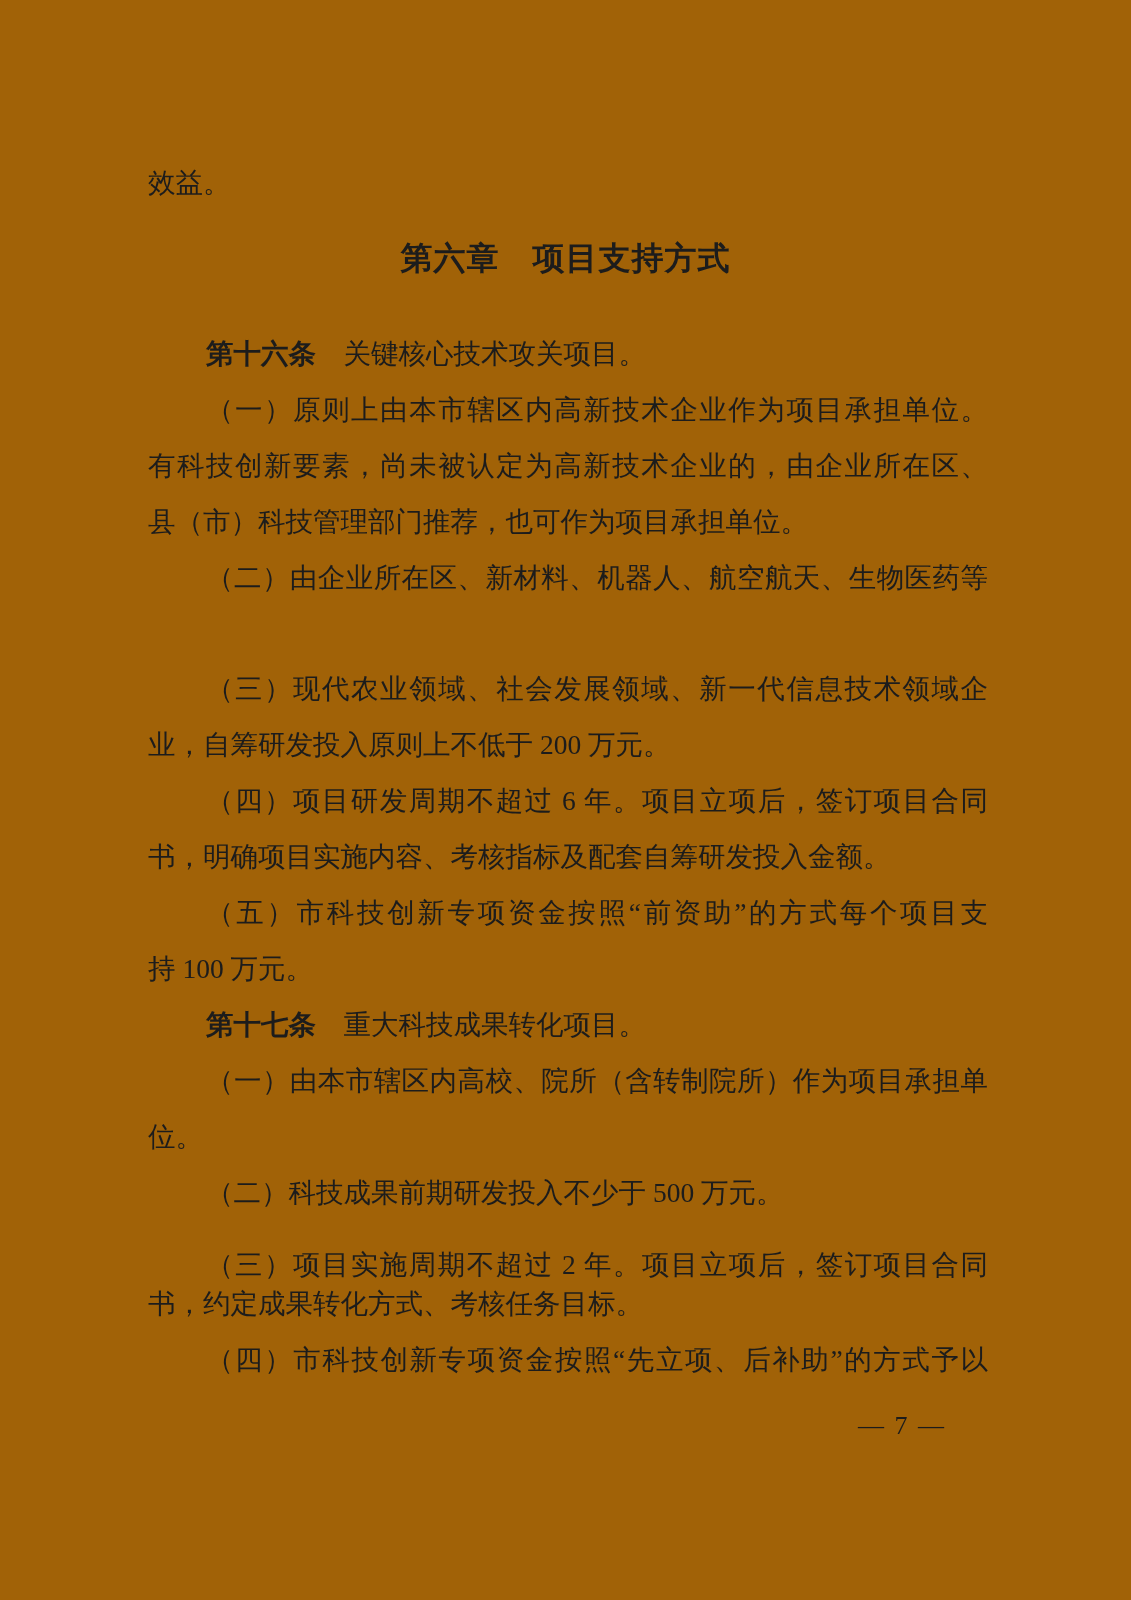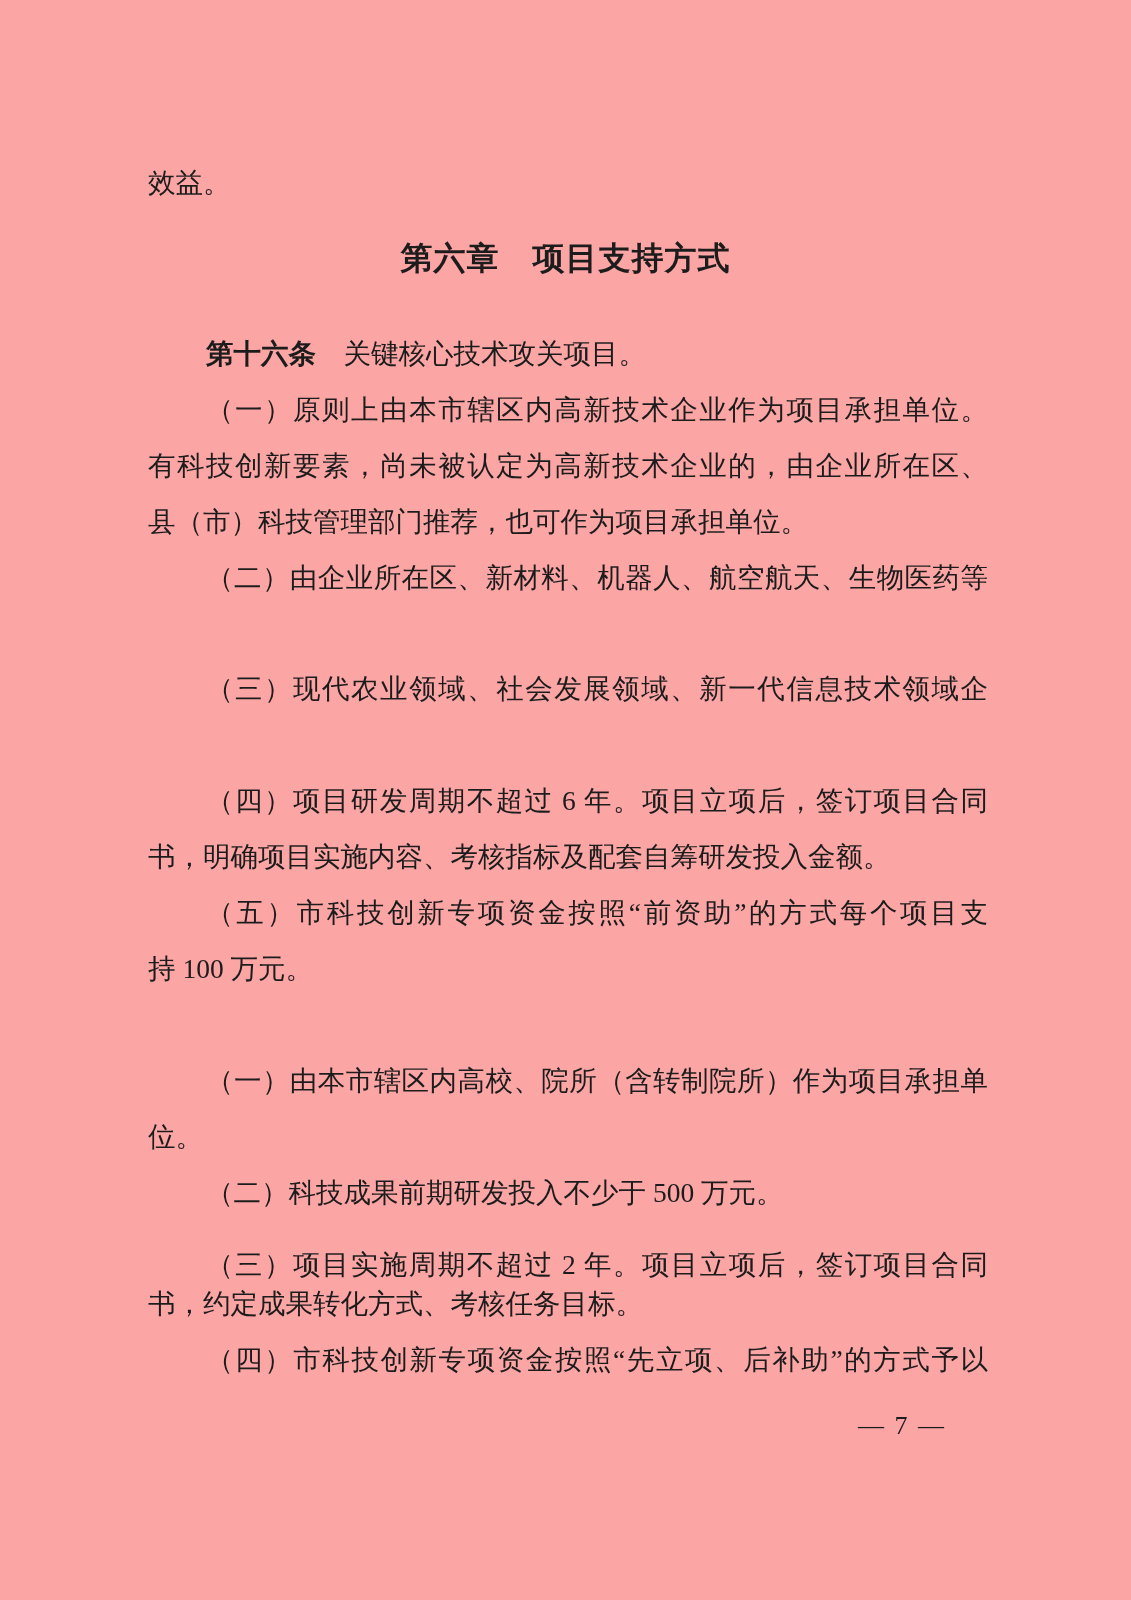--- a/index.html
+++ b/index.html
@@ -5,21 +5,21 @@
   html, body {
     margin: 0;
     padding: 0;
     background: #e8e8e8;
   }
   .page {
     position: relative;
     width: 1131px;
     height: 1600px;
     margin: 0 auto;
-    background: #fca5a5;
+    background: #a16207;
     overflow: hidden;
     font-family: "Liberation Serif", serif;
     color: #1c1c1c;
   }
   .ln {
     position: absolute;
     left: 148px;
     width: 840px;
     font-size: 27.5px;
     line-height: 1.2;
@@ -65,25 +65,27 @@
 
   <div class="heading" style="top:239px">第六章　项目支持方式</div>
 
   <div class="ln ind" style="top:337px"><span class="b">第十六条</span><span>　关键核心技术攻关项目。</span></div>
 
   <div class="ln ind j" style="top:393px">（一）原则上由本市辖区内高新技术企业作为项目承担单位。</div>
   <div class="ln j" style="top:449px">有科技创新要素，尚未被认定为高新技术企业的，由企业所在区、</div>
   <div class="ln" style="top:505px">县（市）科技管理部门推荐，也可作为项目承担单位。</div>
   <div class="ln ind j" style="top:561px">（二）由企业所在区、新材料、机器人、航空航天、生物医药等</div>
   <div class="ln ind j" style="top:672px">（三）现代农业领域、社会发展领域、新一代信息技术领域企</div>
+  <div class="ln" style="top:728px">业，自筹研发投入原则上不低于 200 万元。</div>
   <div class="ln ind j" style="top:784px">（四）项目研发周期不超过 6 年。项目立项后，签订项目合同</div>
   <div class="ln" style="top:840px">书，明确项目实施内容、考核指标及配套自筹研发投入金额。</div>
   <div class="ln ind j" style="top:896px">（五）市科技创新专项资金按照“前资助”的方式每个项目支</div>
   <div class="ln" style="top:952px">持 100 万元。</div>
 
+  <div class="ln ind" style="top:1008px"><span class="b">第十七条</span><span>　重大科技成果转化项目。</span></div>
 
   <div class="ln ind j" style="top:1064px">（一）由本市辖区内高校、院所（含转制院所）作为项目承担单</div>
   <div class="ln" style="top:1120px">位。</div>
   <div class="ln ind" style="top:1176px">（二）科技成果前期研发投入不少于 500 万元。</div>
   <div class="ln ind j" style="top:1248px">（三）项目实施周期不超过 2 年。项目立项后，签订项目合同</div>
   <div class="ln" style="top:1287px">书，约定成果转化方式、考核任务目标。</div>
   <div class="ln ind j" style="top:1343px">（四）市科技创新专项资金按照“先立项、后补助”的方式予以</div>
 
   <div class="pagenum">— 7 —</div>
 

